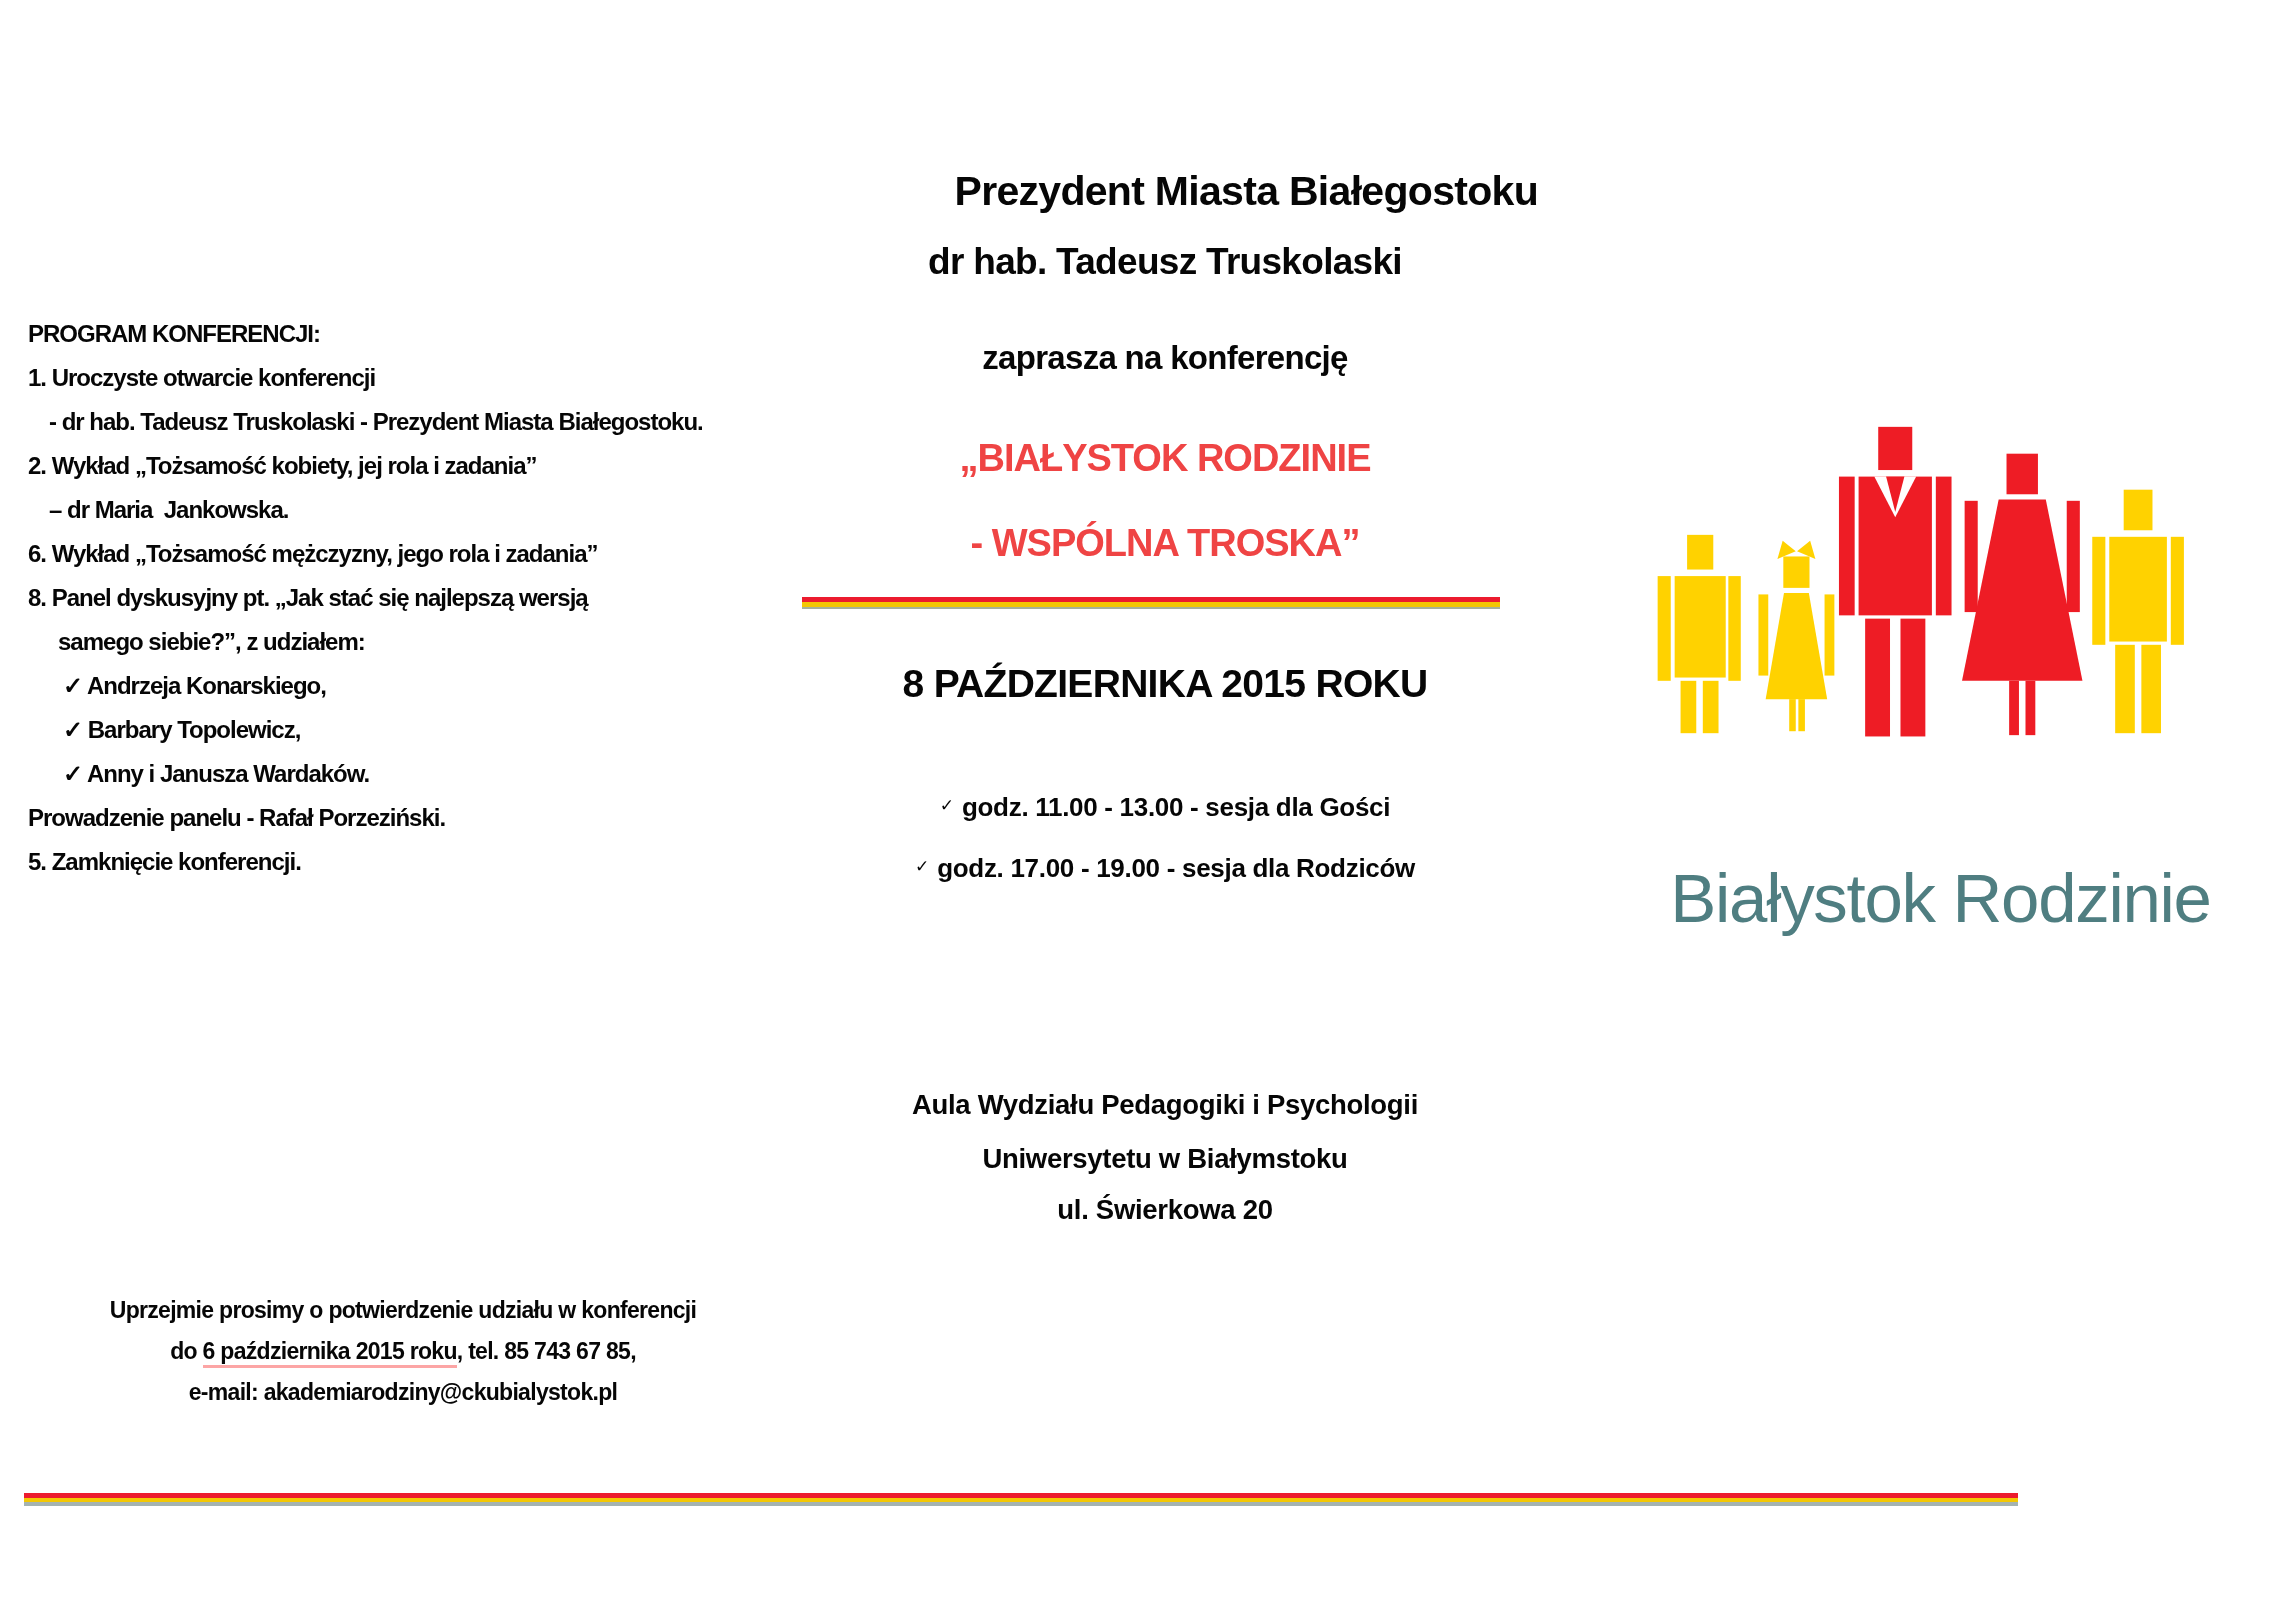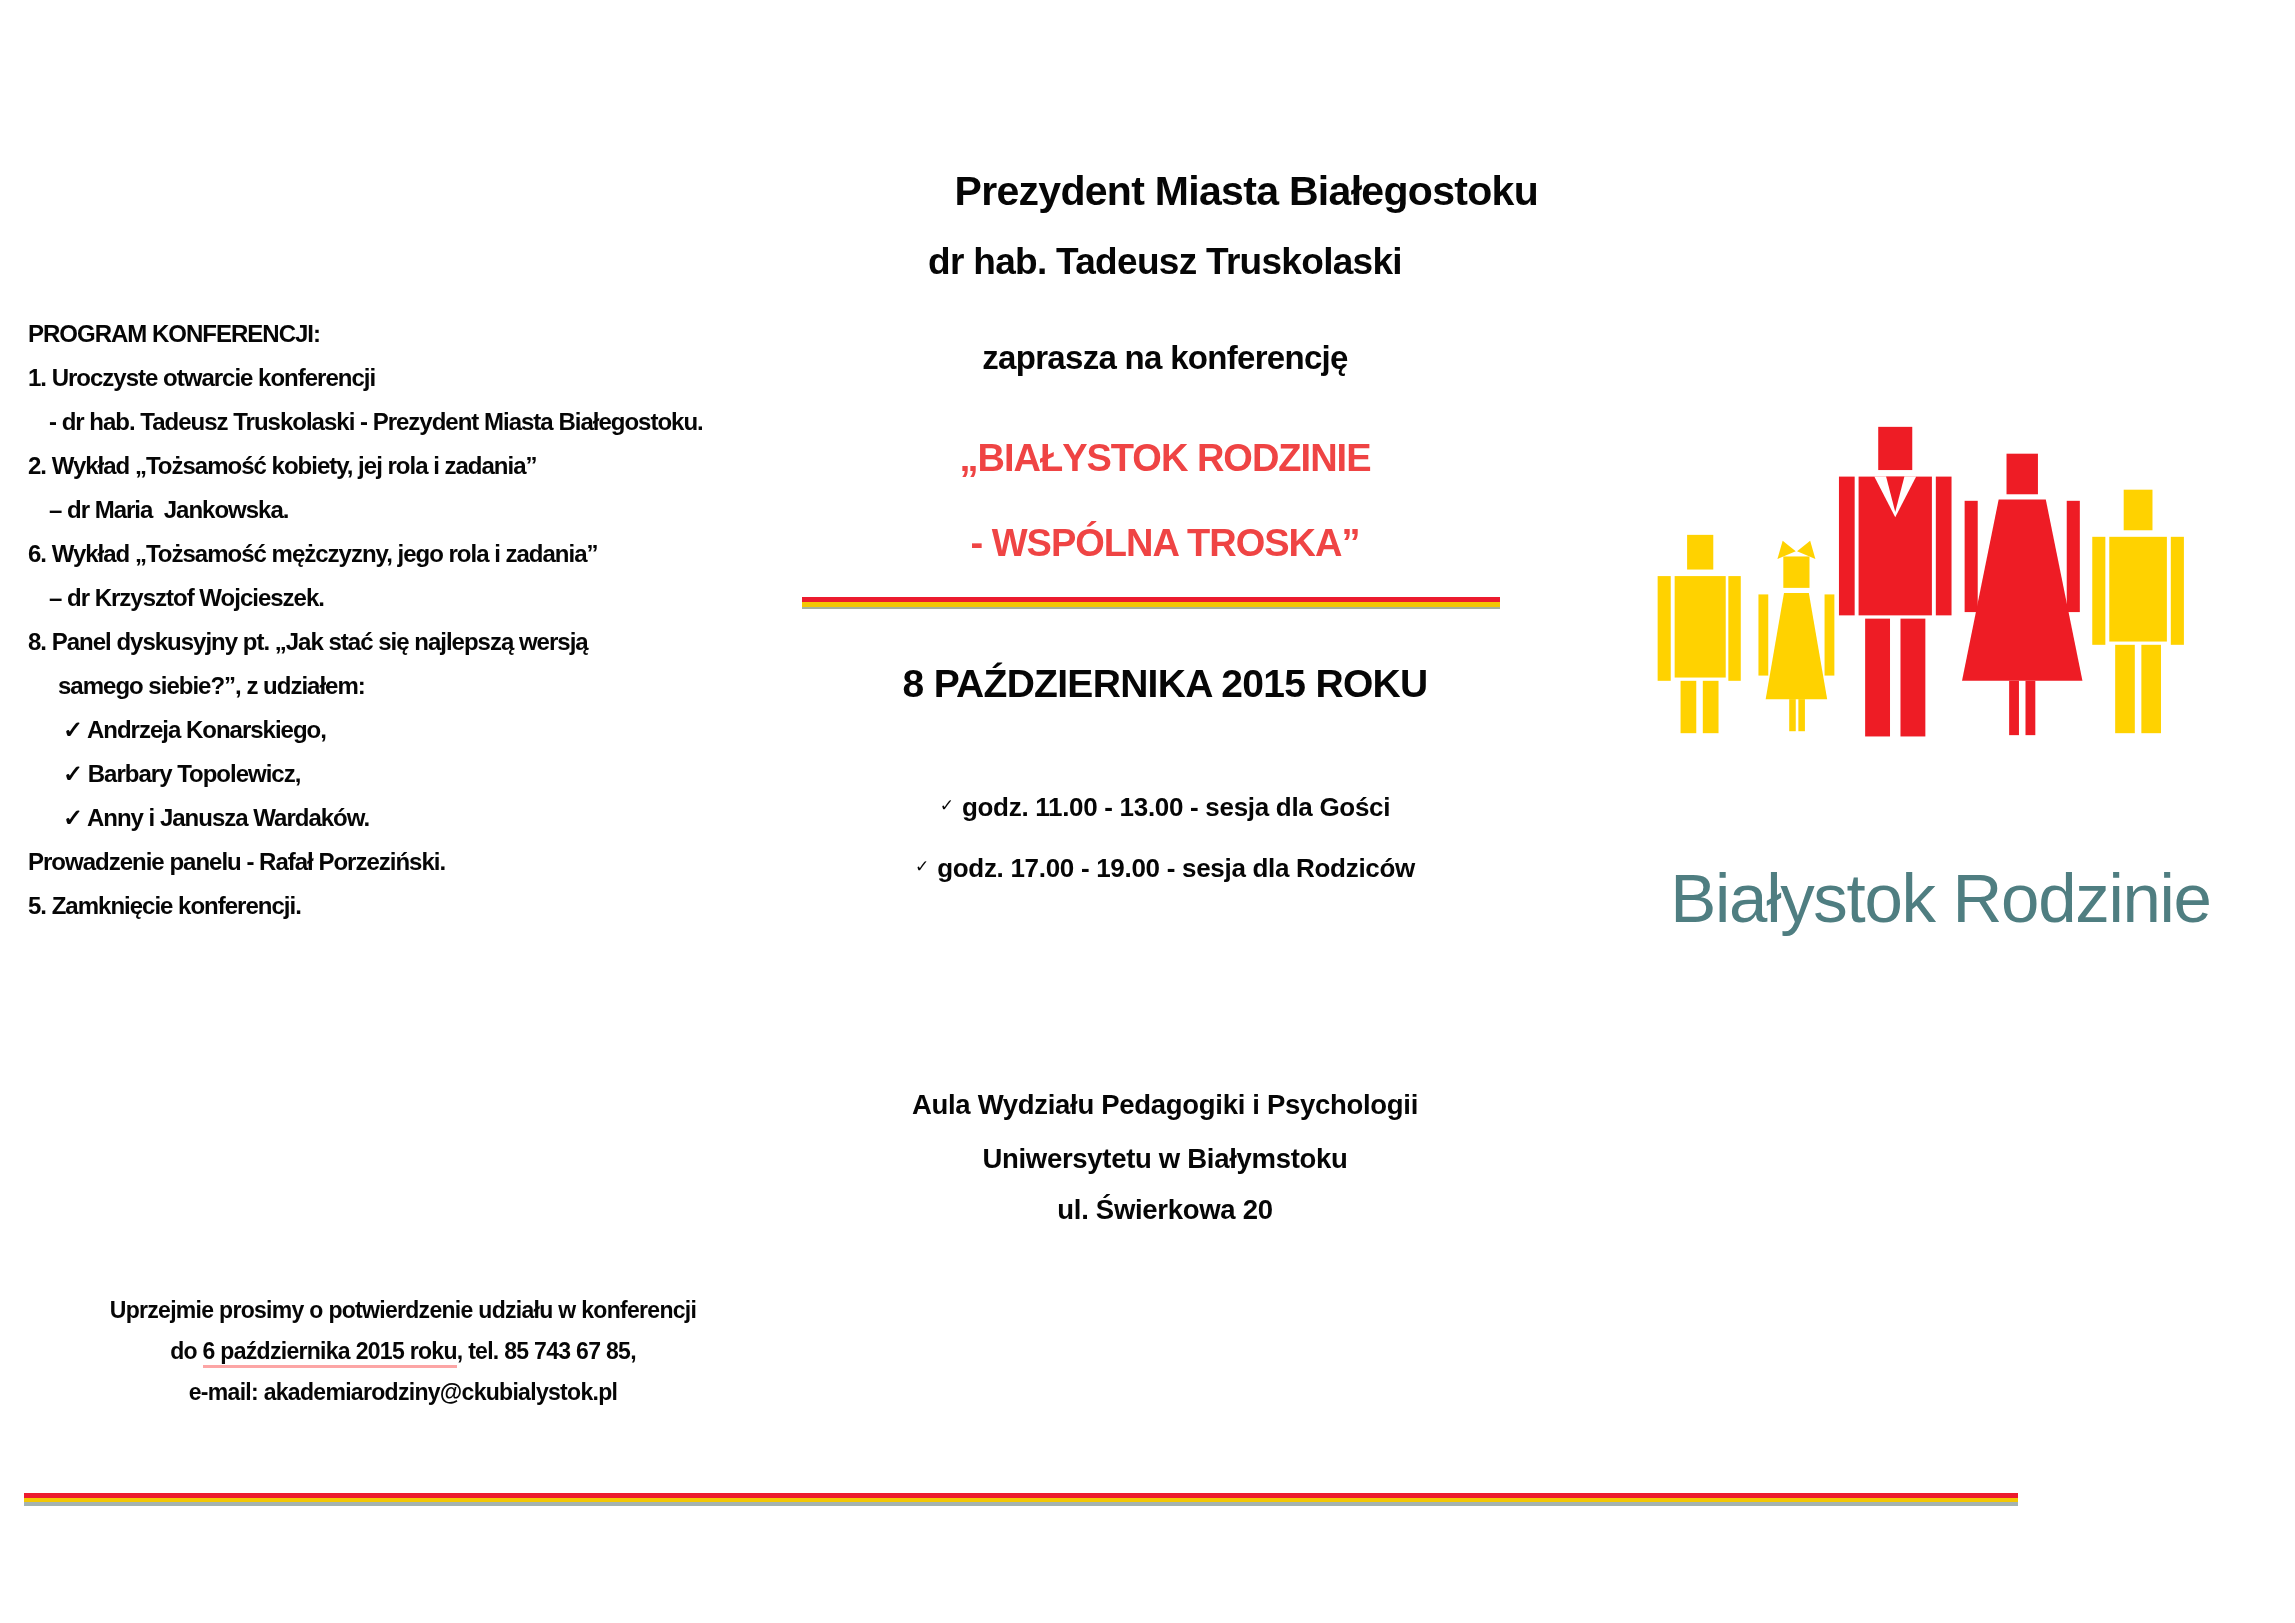--- a/index.html
+++ b/index.html
@@ -54,21 +54,20 @@
 </head>
 <body>
 
 <div class="program">
   <div class="line">PROGRAM KONFERENCJI:</div>
   <div class="line">1. Uroczyste otwarcie konferencji</div>
   <div class="line ind1">- dr hab. Tadeusz Truskolaski - Prezydent Miasta Białegostoku.</div>
   <div class="line">2. Wykład „Tożsamość kobiety, jej rola i zadania”</div>
   <div class="line ind1">– dr Maria  Jankowska.</div>
   <div class="line">6. Wykład „Tożsamość mężczyzny, jego rola i zadania”</div>
-  <div class="line ind1">– dr Krzysztof Wojcieszek.</div>
   <div class="line">8. Panel dyskusyjny pt. „Jak stać się najlepszą wersją</div>
   <div class="line ind2">samego siebie?”, z udziałem:</div>
   <div class="line ind3">✓ Andrzeja Konarskiego,</div>
   <div class="line ind3">✓ Barbary Topolewicz,</div>
   <div class="line ind3">✓ Anny i Janusza Wardaków.</div>
   <div class="line">Prowadzenie panelu - Rafał Porzeziński.</div>
   <div class="line">5. Zamknięcie konferencji.</div>
 </div>
 
 <div class="c host1">Prezydent Miasta Białegostoku</div>

